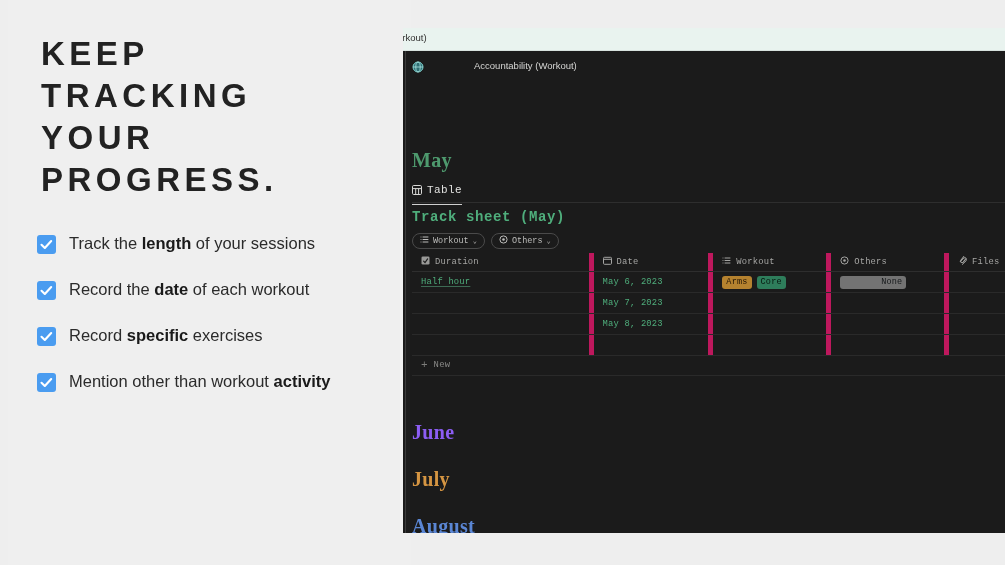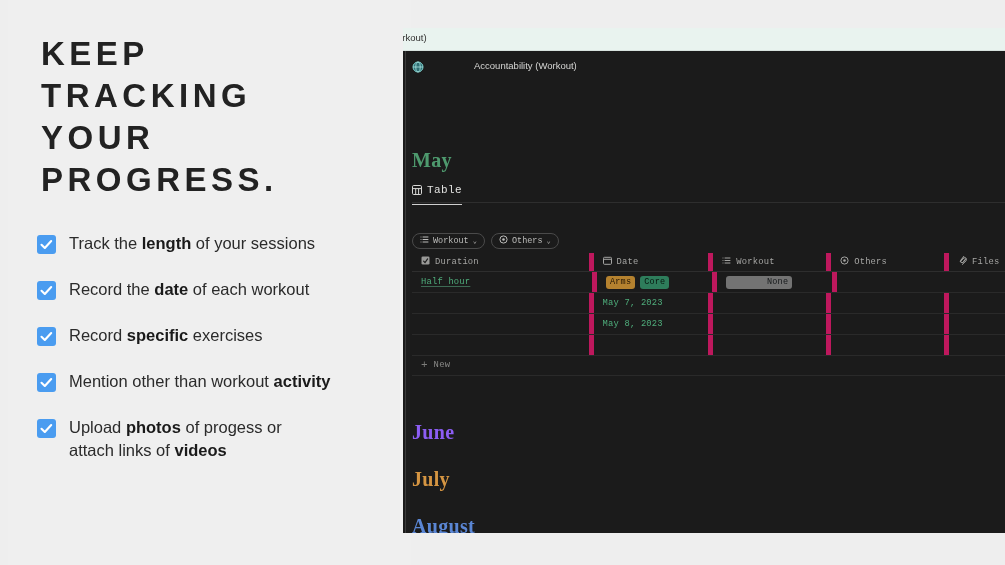--- a/index.html
+++ b/index.html
@@ -305,28 +305,20 @@
           <div class="check-text">Record <b>specific</b> exercises</div>
         </div>
         <div class="check-row">
           <div class="check-box" style="background: rgb(74, 156, 240);">
             <svg width="15" height="15" viewBox="0 0 15 15">
               <polyline points="2.5,7.8 5.8,11 12.2,4" fill="none" stroke="#ffffff" stroke-width="2.1" stroke-linecap="round" stroke-linejoin="round"></polyline>
             </svg>
           </div>
           <div class="check-text">Mention other than workout <b>activity</b></div>
         </div>
-        <div class="check-row">
-          <div class="check-box" style="background: rgb(74, 156, 240);">
-            <svg width="15" height="15" viewBox="0 0 15 15">
-              <polyline points="2.5,7.8 5.8,11 12.2,4" fill="none" stroke="#ffffff" stroke-width="2.1" stroke-linecap="round" stroke-linejoin="round"></polyline>
-            </svg>
-          </div>
-          <div class="check-text">Upload <b>photos</b> of progess or<br>attach links of <b>videos</b></div>
-        </div>
       </div>
   </div>
 
   <div id="app-window">
 
     <div id="browser-tabstrip">
       <span id="browser-tab-label">orkout)</span>
     </div>
 
     <div id="app-body">
@@ -350,20 +342,21 @@
             <rect x=".5" y=".5" width="9" height="9" rx="1.2" fill="none" stroke="#d8d8d6" stroke-width="1"></rect>
             <line x1=".5" y1="3.6" x2="9.5" y2="3.6" stroke="#d8d8d6" stroke-width="1"></line>
             <line x1="3.7" y1="3.6" x2="3.7" y2="9.5" stroke="#d8d8d6" stroke-width="1"></line>
             <line x1="6.6" y1="3.6" x2="6.6" y2="9.5" stroke="#d8d8d6" stroke-width="1"></line>
           </svg>
         </span>
         <span class="tab-label">Table</span>
       </div>
       <div id="tab-underline-rest"></div>
 
+      <div id="table-title">Track sheet (May)</div>
 
       <div id="filter-pills">
         <div class="pill">
           <span class="p-icon">
             <svg width="9" height="9" viewBox="0 0 9 9">
               <g stroke="#bdbdbb" stroke-width="1" stroke-linecap="round">
                 <line x1="1" y1="2" x2="1" y2="2"></line>
                   <line x1="3" y1="2" x2="8" y2="2"></line>
                 <line x1="1" y1="4.5" x2="1" y2="4.5"></line>
                   <line x1="3" y1="4.5" x2="8" y2="4.5"></line>
@@ -428,20 +421,23 @@
                   <path d="M6.6 3 L3.2 6.4 a1.5 1.5 0 0 0 2.1 2.1 L8 5.8" fill="none" stroke="#a5a5a3" stroke-width="1" stroke-linecap="round" transform="translate(-.6,-2.2) rotate(-8 4.5 4.5)"></path>
                   <path d="M2.2 5.6 L5.8 2 a1.8 1.8 0 0 1 2.5 2.5 L4.4 8.4" fill="none" stroke="#a5a5a3" stroke-width="1" stroke-linecap="round"></path>
                 </svg></span>
               <span>Files</span>
             </div>
           </div>
           <div class="tr">
             <div class="td c-duration">
               <span class="cell-green underlined">Half hour</span>
             </div>
+            <div class="td c-date">
+              <span class="cell-green">May 6, 2023</span>
+            </div>
             <div class="td c-workout">
               <span class="tag" style="background: rgb(181, 130, 47); color: rgb(35, 21, 4);">Arms</span>
               <span class="tag" style="background: rgb(46, 125, 91); color: rgb(7, 23, 15);">Core</span>
             </div>
             <div class="td c-others">
               <span class="tag" style="background: #737373; color: rgb(21, 24, 26); padding-left: 41px;">None</span>
             </div>
             <div class="td c-files"></div>
           </div>
           <div class="tr">

